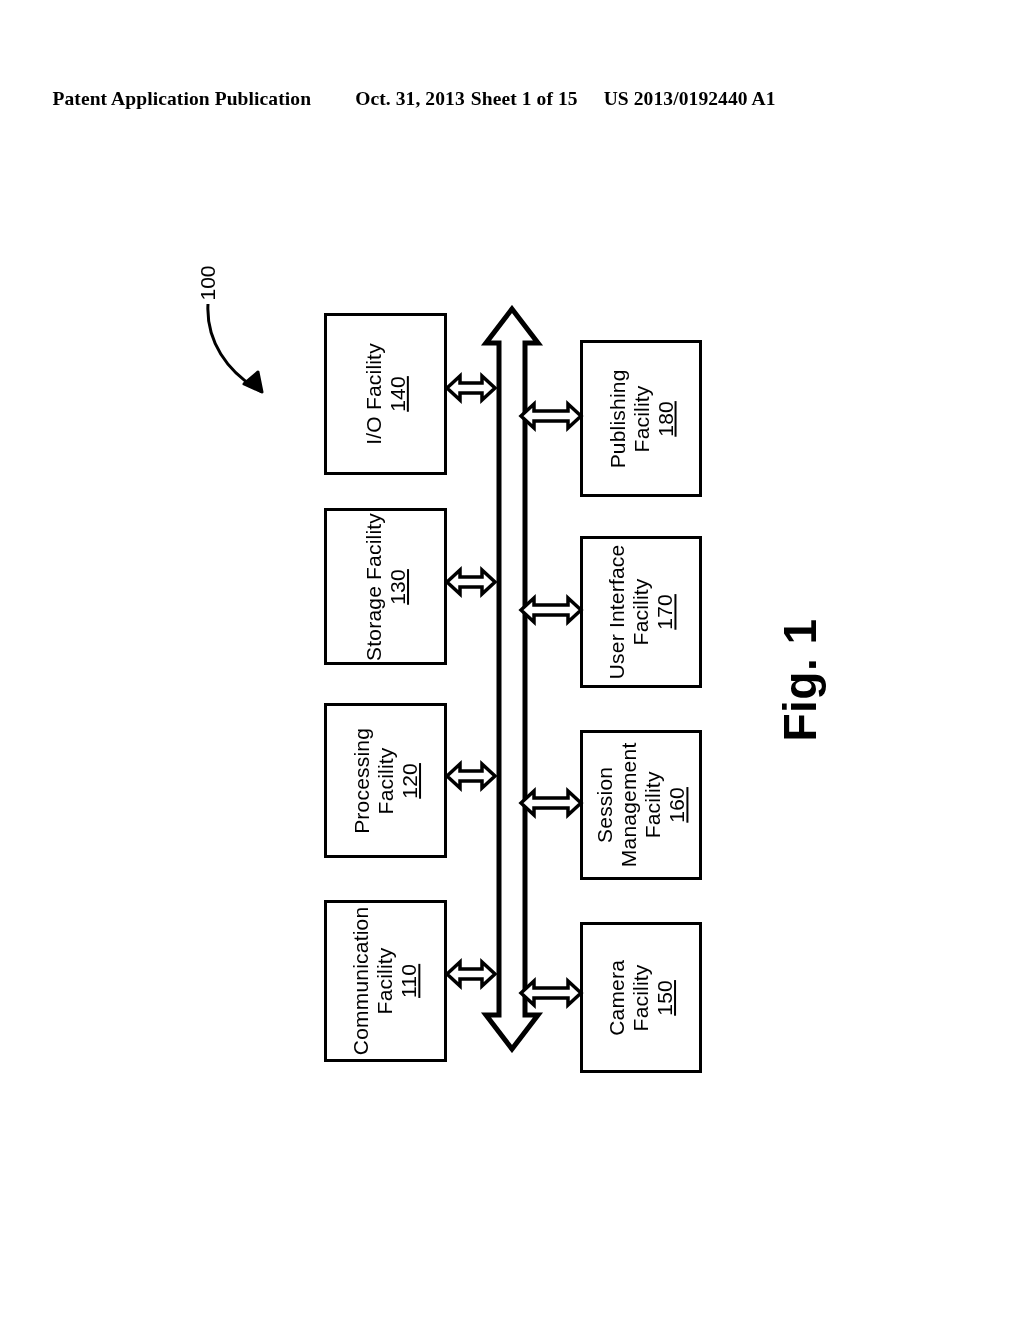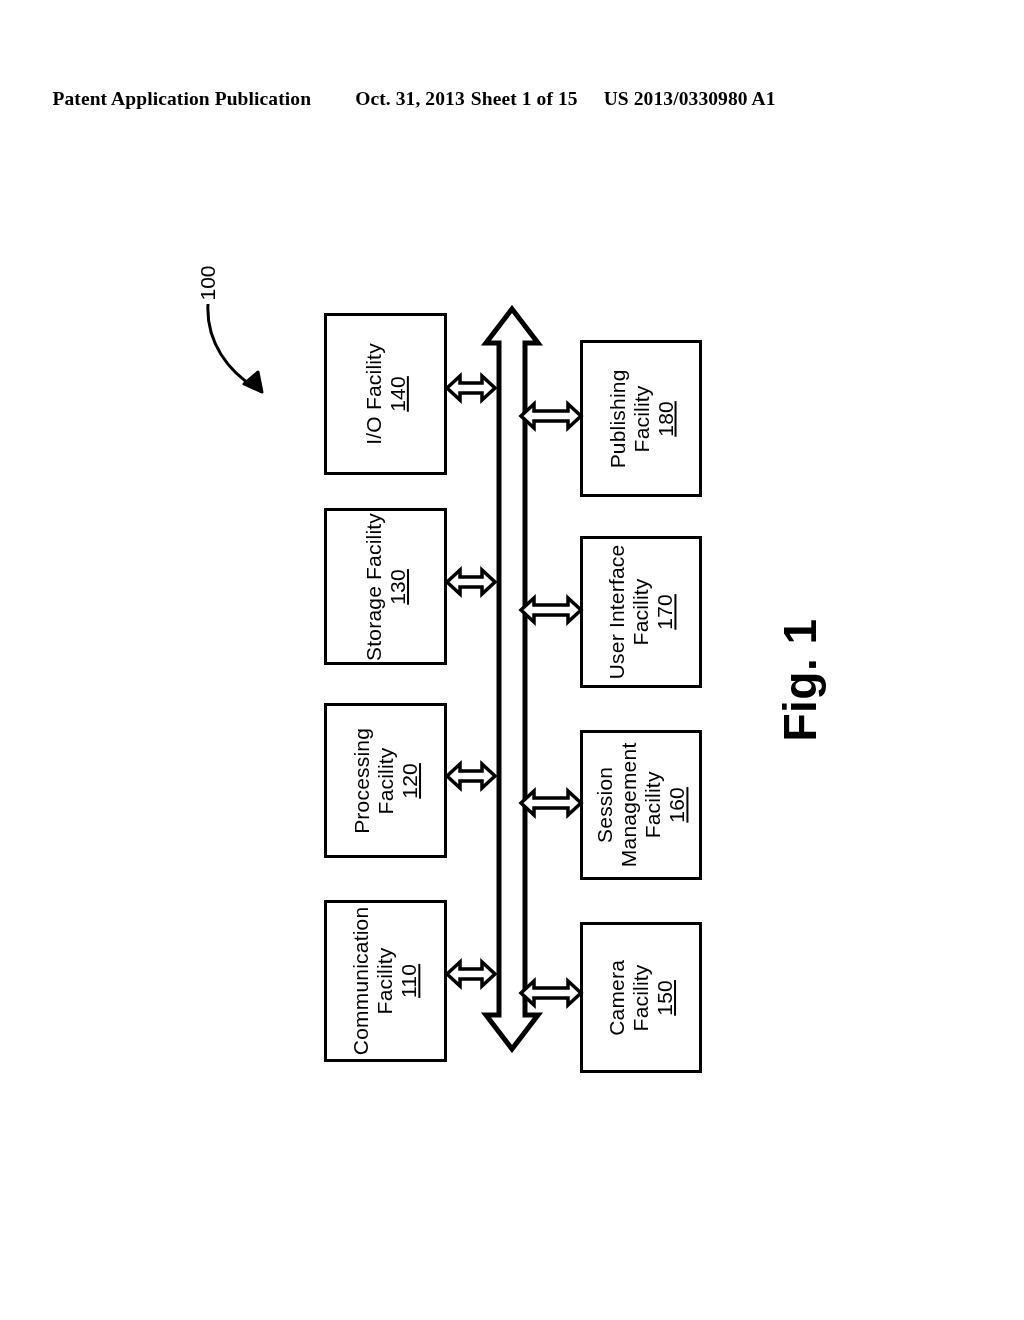--- a/index.html
+++ b/index.html
@@ -147,21 +147,21 @@
     letter-spacing: 0.5px;
   }
 </style>
 </head>
 <body>
 
 <div id="patent-header">
   <span class="h-pub">Patent Application Publication</span>
   <span class="h-date">Oct. 31, 2013</span>
   <span class="h-sheet">Sheet 1 of 15</span>
-  <span class="h-num">US 2013/0330980 A1</span>
+  <span class="h-num">US 2013/0192440 A1</span>
 </div>
 
 <div id="figure">
 
   <div id="ref-100-label">
     <span>100</span>
   </div>
   <svg id="ref-lead" viewBox="0 0 120 120">
     <path d="M 8 4 C 6 40 26 72 62 92" fill="none" stroke="#000" stroke-width="3"></path>
     <path d="M 62 92 L 44 84 L 58 72 Z" fill="#000" stroke="#000" stroke-width="3" stroke-linejoin="round"></path>

